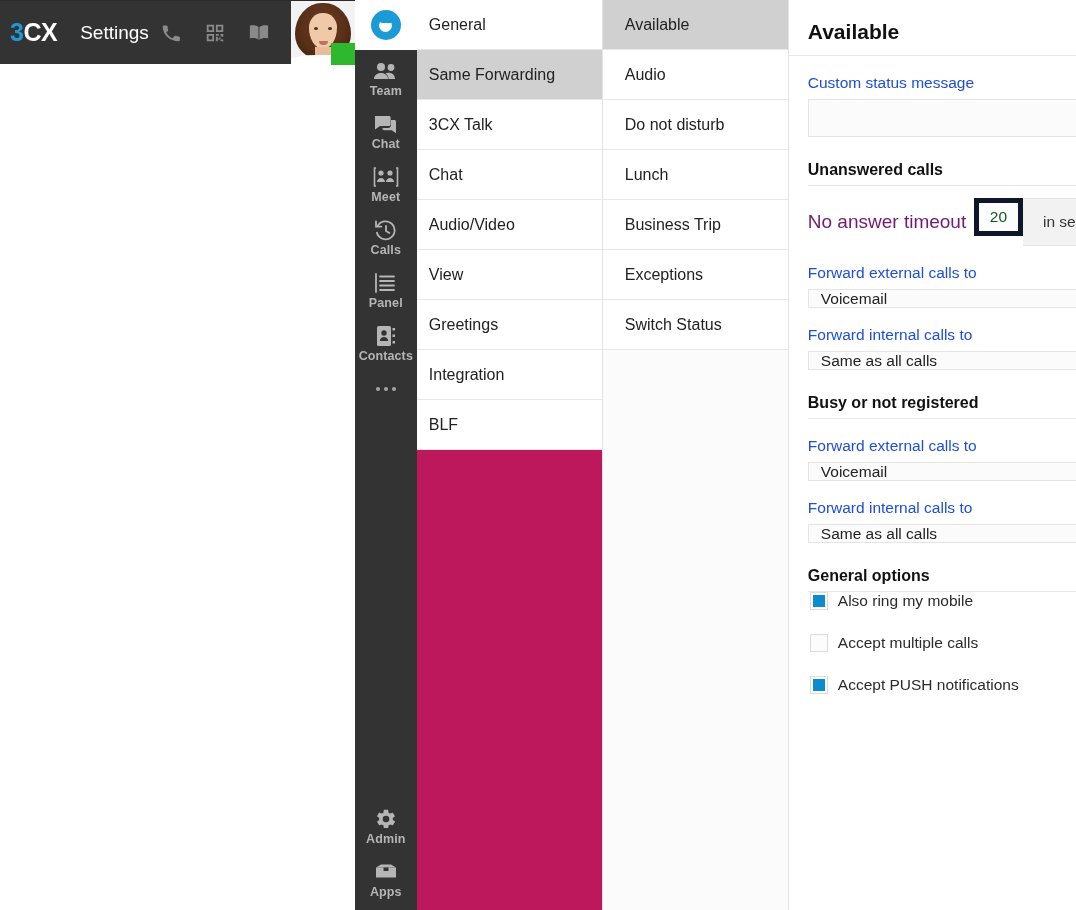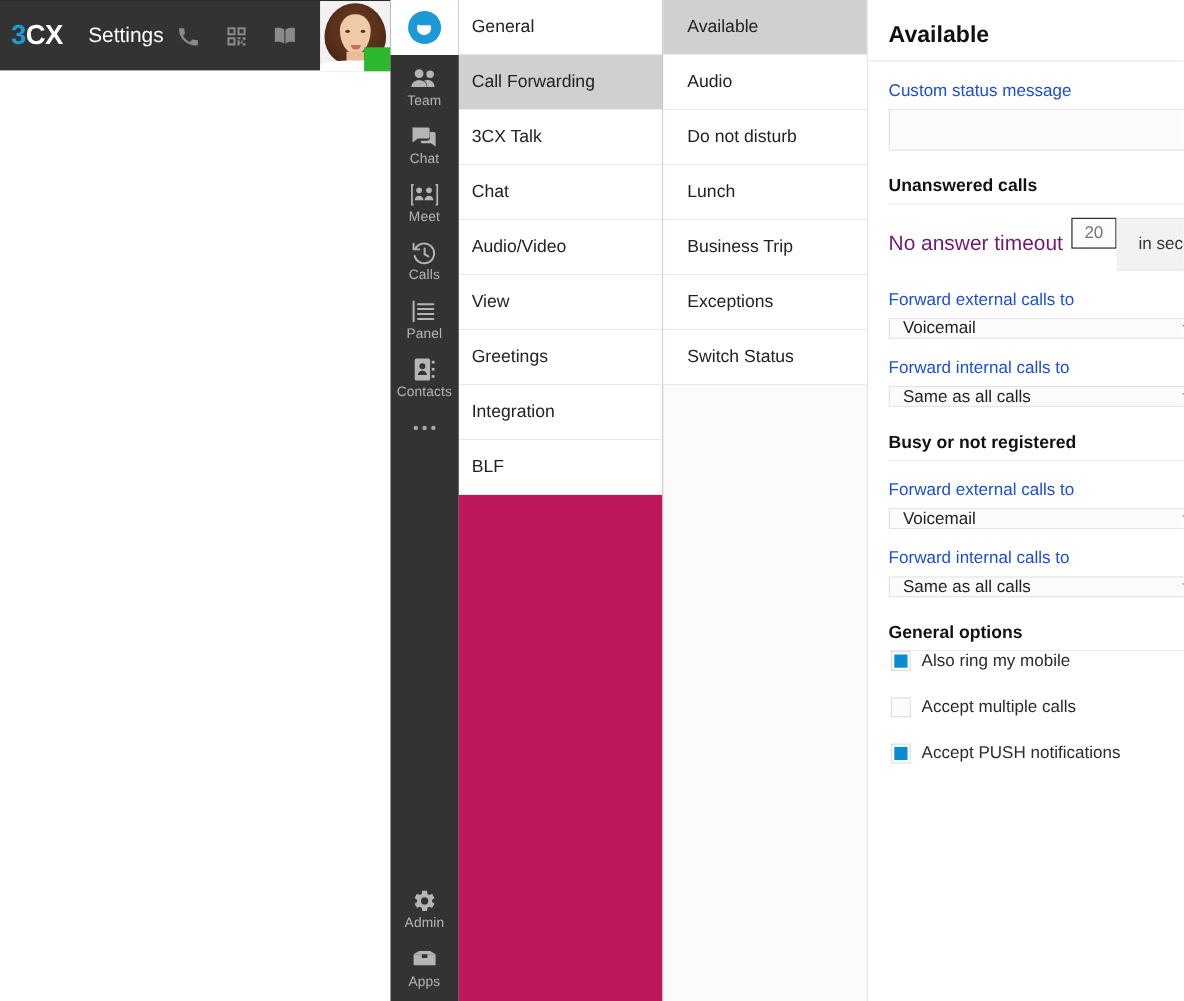--- a/index.html
+++ b/index.html
@@ -91,20 +91,21 @@
   }
   .chrome-ball::before {
     content: ""; position: absolute; left: 7px; top: 3px;
     width: 17px; height: 10px; background: #1c9ad6; border-radius: 8px;
     box-shadow: inset 0 0 0 2px #1c9ad6;
   }
   .rail-item {
     width: 62px; padding-top: 9px; padding-bottom: 5px;
     display: flex; flex-direction: column; align-items: center;
     color: #a6a6a6;
+    font-weight: bold;
   }
   .rail-icon { height: 24px; display: flex; align-items: center; justify-content: center; }
   .rail-label { font-size: 12.5px; color: #b5b5b5; margin-top: 1px; letter-spacing: 0.1px; }
   .rail-dots {
     width: 62px; height: 42px; display: flex; align-items: center; justify-content: center; gap: 4px;
   }
   .rail-dots span { width: 4px; height: 4px; border-radius: 50%; background: #a6a6a6; display: block; }
   .rail-bottom { margin-top: auto; width: 62px; padding-bottom: 6px; }
 
   
@@ -169,23 +170,23 @@
   .section-rule { height: 1px; background: #e8e8e8; margin-left: 19px; }
 
   .input-group {
     display: flex; align-items: stretch; margin-left: 19px; margin-top: 12px;
   }
   .ig-label {
     font-size: 19px; color: #701a75;
     display: flex; align-items: center; width: 166px;
   }
   .ig-input {
-    flex: 1; height: 28px; background: #fcfcfc; border: 1px solid #0f172a;
+    flex: 1; height: 38px; background: #fcfcfc; border: 5px solid #0f172a;
     display: flex; align-items: center; padding: 0 11px;
-    font-size: 15.5px; color: #737373;
+    font-size: 15.5px; color: #14532d;
   }
   .ig-suffix {
     width: 115px; height: 48px; background: #f2f2f2;
     border: 1px solid #e4e4e4; border-left: none;
     display: flex; align-items: center; justify-content: center;
     font-size: 15.5px; color: #333333;
   }
 
   .select-box {
     margin-left: 19px; margin-right: 30px;
@@ -365,21 +366,21 @@
           <div class="rail-label">Apps</div>
         </div>
       </div>
     </div>
 
     <div class="col-sections">
       <div class="sec-item">
           <span>General</span>
         </div>
       <div class="sec-item active">
-          <span>Call Forwarding</span>
+          <span>Same Forwarding</span>
         </div>
       <div class="sec-item">
           <span>3CX Talk</span>
         </div>
       <div class="sec-item">
           <span>Chat</span>
         </div>
       <div class="sec-item">
           <span>Audio/Video</span>
         </div>

